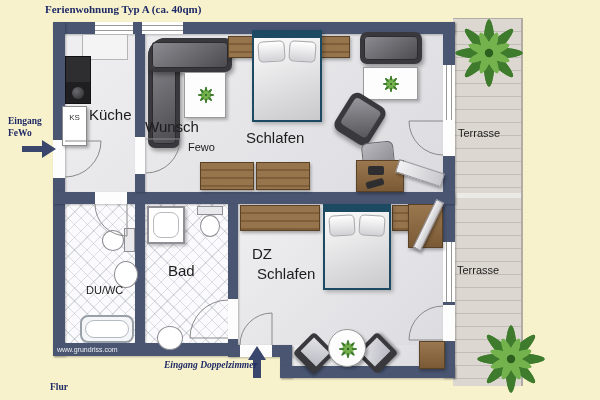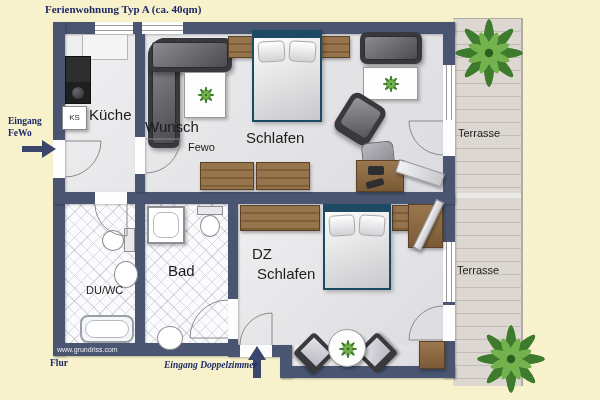--- a/index.html
+++ b/index.html
@@ -112,21 +112,21 @@
   <div class="dooropen" style="left:95px;top:192px;width:32px;height:12px;"></div>
   <div class="dooropen" style="left:228px;top:299px;width:10px;height:40px;"></div>
   <div class="dooropen" style="left:443px;top:120px;width:12px;height:36px;"></div>
   <div class="dooropen" style="left:443px;top:305px;width:12px;height:36px;"></div>
   <div class="dooropen" style="left:240px;top:345px;width:32px;height:12px;"></div>
 
   <div class="counter" style="left:82px;top:34px;width:46px;height:26px;"></div>
   <div class="appliance" style="left:65px;top:56px;width:26px;height:48px;">
       <i></i>
     </div>
-  <div class="ksbox" style="left:62px;top:106px;width:25px;height:24px;">
+  <div class="ksbox" style="left:62px;top:106px;width:25px;height:40px;">
     <span style="position:static;">KS</span>
   </div>
 
   <div class="dsofa corner-rad" style="left:148px;top:38px;width:32px;height:110px;">
       <i></i>
     </div>
   <div class="dsofa corner-rad" style="left:148px;top:38px;width:84px;height:34px;">
       <i></i>
     </div>
   <div class="ctable" style="left:184px;top:72px;width:42px;height:46px;">
@@ -318,16 +318,16 @@
   <div class="lbl" style="left:145px;top:118px;">Wunsch</div>
   <div class="lbl sm" style="left:188px;top:141px;">Fewo</div>
   <div class="lbl" style="left:246px;top:129px;">Schlafen</div>
   <div class="lbl sm" style="left:458px;top:127px;">Terrasse</div>
   <div class="lbl sm" style="left:86px;top:284px;">DU/WC</div>
   <div class="lbl" style="left:168px;top:262px;text-align:center;">Bad</div>
   <div class="lbl" style="left:252px;top:245px;">DZ</div>
   <div class="lbl" style="left:257px;top:265px;">Schlafen</div>
   <div class="lbl sm" style="left:457px;top:264px;">Terrasse</div>
 
-  <div class="ann" style="left:50px;top:358px;">Flur</div>
+  <div class="ann" style="left:50px;top:382px;">Flur</div>
   <div class="ann" style="left:164px;top:360px;font-style:italic;">Eingang Doppelzimmer</div>
   <div class="wm" style="left:57px;top:346px;">www.grundriss.com</div>
 </div>
 
 </body></html>

